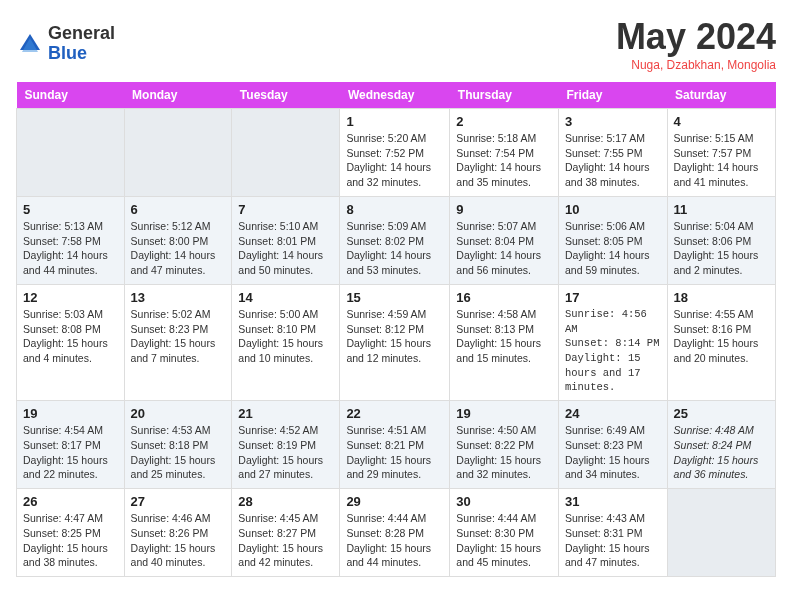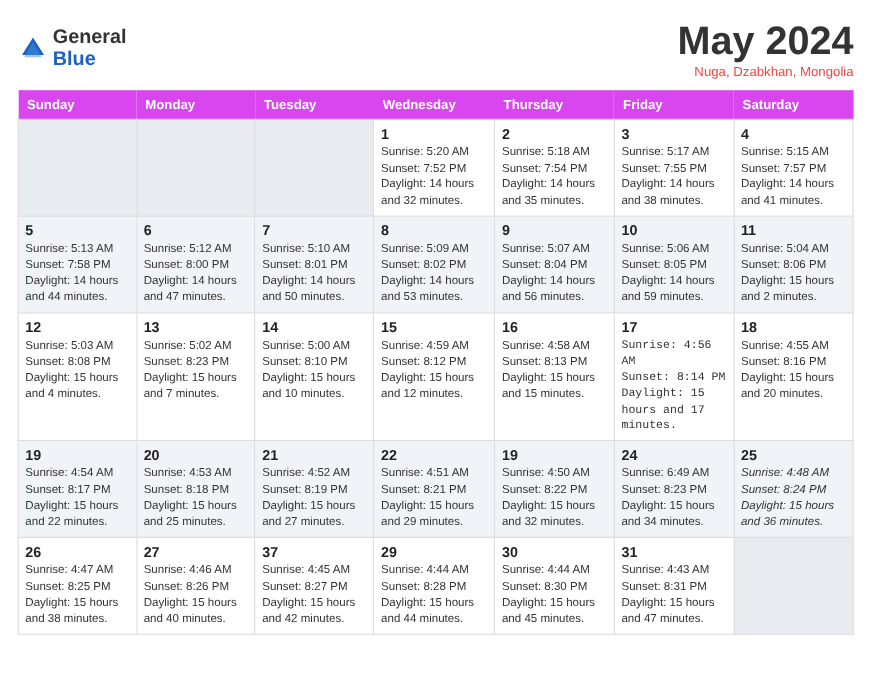--- a/index.html
+++ b/index.html
@@ -295,21 +295,21 @@
 Sunset: 8:25 PM
 Daylight: 15 hours and 38 minutes.</div>
         </td>
         <td>
           <div class="day-number">27</div>
           <div class="day-info" style="white-space: pre-line;">Sunrise: 4:46 AM
 Sunset: 8:26 PM
 Daylight: 15 hours and 40 minutes.</div>
         </td>
         <td>
-          <div class="day-number">37</div>
+          <div class="day-number">28</div>
           <div class="day-info" style="white-space: pre-line;">Sunrise: 4:45 AM
 Sunset: 8:27 PM
 Daylight: 15 hours and 42 minutes.</div>
         </td>
         <td>
           <div class="day-number">29</div>
           <div class="day-info" style="white-space: pre-line;">Sunrise: 4:44 AM
 Sunset: 8:28 PM
 Daylight: 15 hours and 44 minutes.</div>
         </td>

